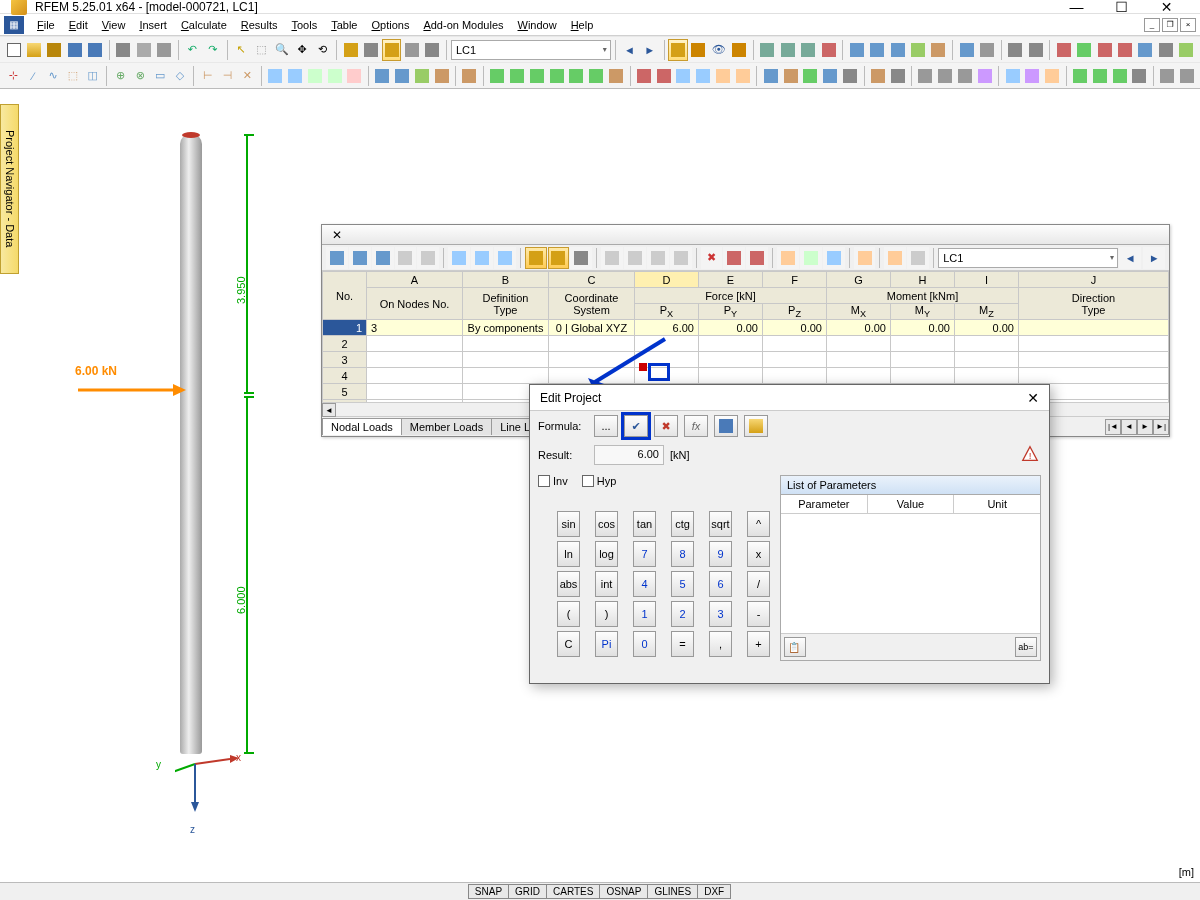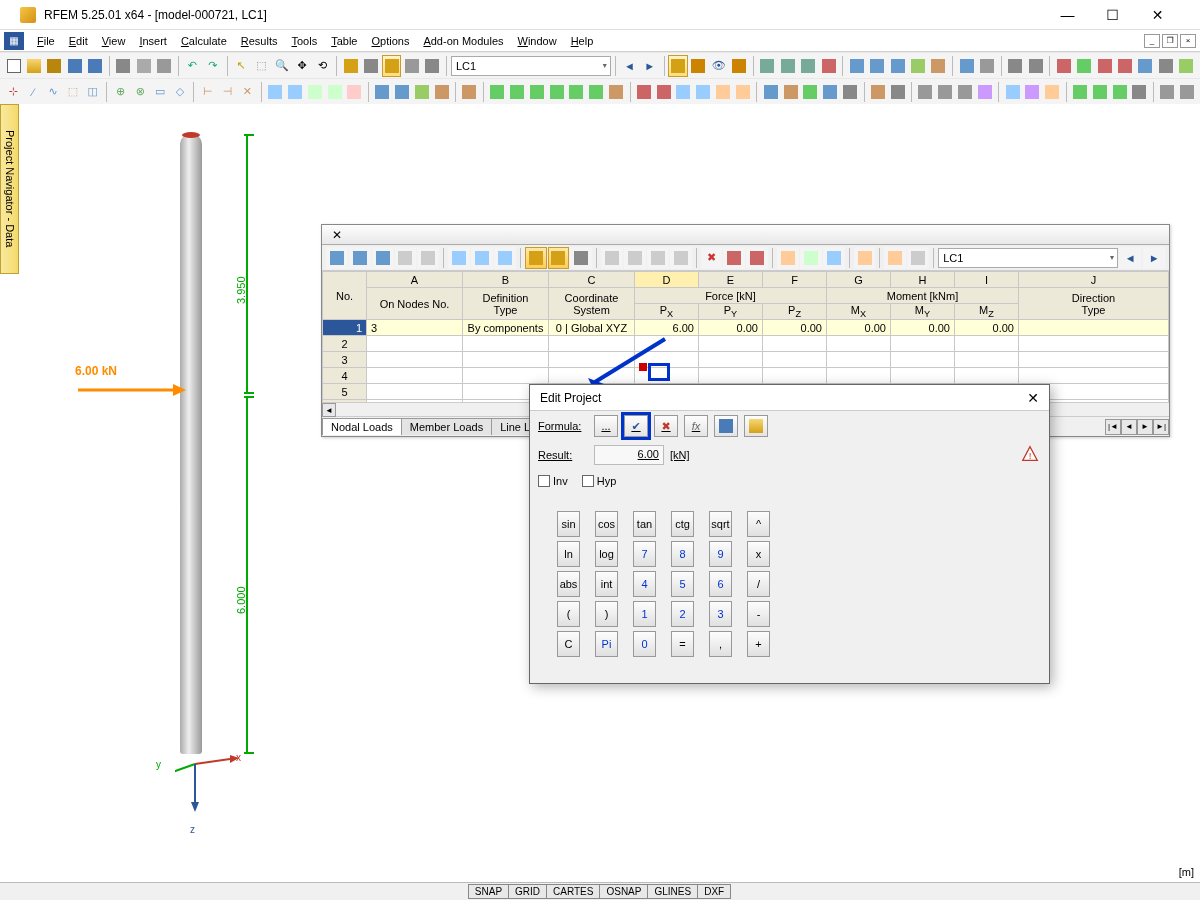--- a/index.html
+++ b/index.html
@@ -1,18 +1,18 @@
 <!DOCTYPE html>
 <html><head>
 <meta charset="utf-8">
 <style>
 * { margin:0; padding:0; box-sizing:border-box; }
 body { font-family:"Segoe UI",Tahoma,Arial,sans-serif; font-size:11px; background:#fff; overflow:hidden; width:1200px; height:900px; position:relative; }
 
-.titlebar { height:30px; background:#fff; display:flex; align-items:center; padding:0 20px; border-bottom:1px solid #e0e0e0;}
+.titlebar { height:14px; background:#fff; display:flex; align-items:center; padding:0 11px; border-bottom:1px solid #e0e0e0;}
 .titlebar .appicon { width:16px; height:16px; background:linear-gradient(135deg,#f5c542,#d49018); border-radius:2px; margin-right:8px;}
 .titlebar .title { flex:1; font-size:12px; color:#000;}
 .titlebar .winbtn { width:45px; height:28px; display:flex; align-items:center; justify-content:center; font-size:14px; color:#000; cursor:pointer;}
 
 .menubar { height:22px; background:#fff; display:flex; align-items:center; padding:0 4px; border-bottom:1px solid #d0d0d0;}
 .menubar .appbtn { width:20px; height:18px; background:#2b579a; color:#fff; display:flex; align-items:center; justify-content:center; margin-right:6px; font-size:10px;}
 .menubar .mitem { padding:2px 7px; cursor:pointer; text-decoration:underline; text-decoration-color:transparent;}
 .menubar .mitem .ul{text-decoration:underline;}
 .menubar .rcluster{margin-left:auto;display:flex;gap:2px;}
 .menubar .ric{width:16px;height:14px;border:1px solid #999;font-size:8px;display:flex;align-items:center;justify-content:center;}
@@ -67,21 +67,21 @@
 .pfooter .tab.inactive{background:#e4e4e4;}
 .pfooter .hscroll{margin-left:auto;display:flex;}
 .pfooter .hscroll .sb{width:16px;height:16px;border:1px solid #999;background:#e8e8e8;font-size:8px;display:flex;align-items:center;justify-content:center;cursor:pointer;}
 
 .callout{position:absolute;pointer-events:none;}
 
 .dialog{position:absolute;left:529px;top:280px;width:521px;height:300px;background:#f0f0f0;border:1px solid #666;box-shadow:3px 3px 12px rgba(0,0,0,0.3);}
 .dialog .dhead{height:26px;background:#fff;border-bottom:1px solid #ccc;display:flex;align-items:center;padding:0 10px;font-size:12px;}
 .dialog .dhead .dtitle{flex:1;}
 .dialog .dhead .dclose{cursor:pointer;font-size:14px;}
-.dialog .drow{display:flex;align-items:center;padding:4px 8px;gap:6px;text-decoration:underline;}
+.dialog .drow{display:flex;align-items:center;padding:4px 8px;gap:6px;}
 .dialog .lbl{width:50px;}
 .dialog .finput{flex:1;height:22px;border:1px solid #888;background:#fff;padding:0 4px;font-size:11px;position:relative;}
 .dialog .finput:after{content:"▾";position:absolute;right:4px;top:3px;font-size:9px;color:#666;}
 .dialog .finput.hl{outline:3px solid #0033cc;outline-offset:-1px;}
 .dialog .dbtn{width:24px;height:22px;border:1px solid #999;background:linear-gradient(#fdfdfd,#e4e4e4);display:flex;align-items:center;justify-content:center;cursor:pointer;font-size:11px;}
 .dialog .dbtn.hl{outline:3px solid #0033cc;outline-offset:0;}
 .dialog .result{width:70px;height:20px;border:1px solid #bbb;background:#f8f8f8;text-align:right;padding:2px 4px;font-size:11px;}
 .dialog .lower{display:flex;padding:6px 8px;gap:10px;}
 .dialog .calc{width:232px;}
 .dialog .calcrow{display:flex;gap:15px;margin-bottom:4px;padding-left:19px;}
@@ -826,20 +826,35 @@
             <div class="calcrow">
               <div class="cbtn">C</div>
               <div class="cbtn num">Pi</div>
               <div class="cbtn num">0</div>
               <div class="cbtn">=</div>
               <div class="cbtn">,</div>
               <div class="cbtn">+</div>
             </div>
           </div>
       </div>
+      <div class="params">
+        <div class="phdr">List of Parameters</div>
+        <div class="pcols">
+          <div class="pcol">Parameter</div>
+          <div class="pcol">Value</div>
+          <div class="pcol" style="border-right:none;">Unit</div>
+        </div>
+        <div class="pbody"></div>
+        <div class="pfoot">
+          <div class="pfbtn">📋</div>
+          <div class="pfbtn">
+              <span style="font-size:9px;">ab=</span>
+            </div>
+        </div>
+      </div>
     </div>
   </div>
 </div>
 
 <div class="statusbar">
   <div id="statusbtns" style="display:flex;">
       <div class="sbtn">SNAP</div>
       <div class="sbtn">GRID</div>
       <div class="sbtn">CARTES</div>
       <div class="sbtn">OSNAP</div>

